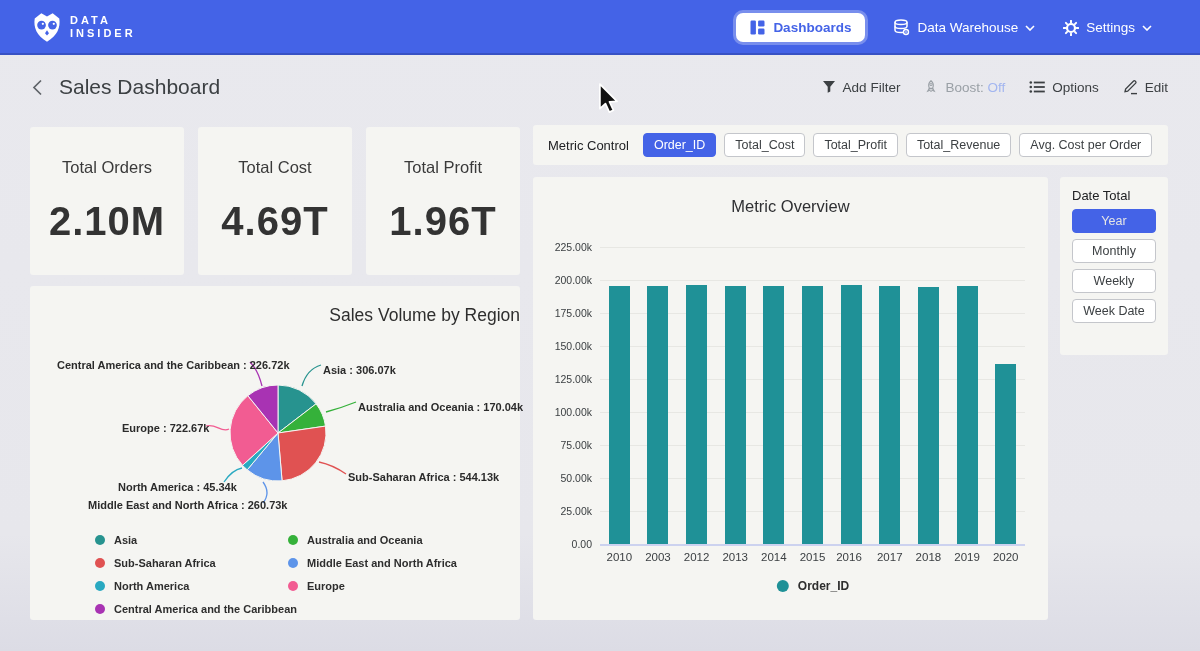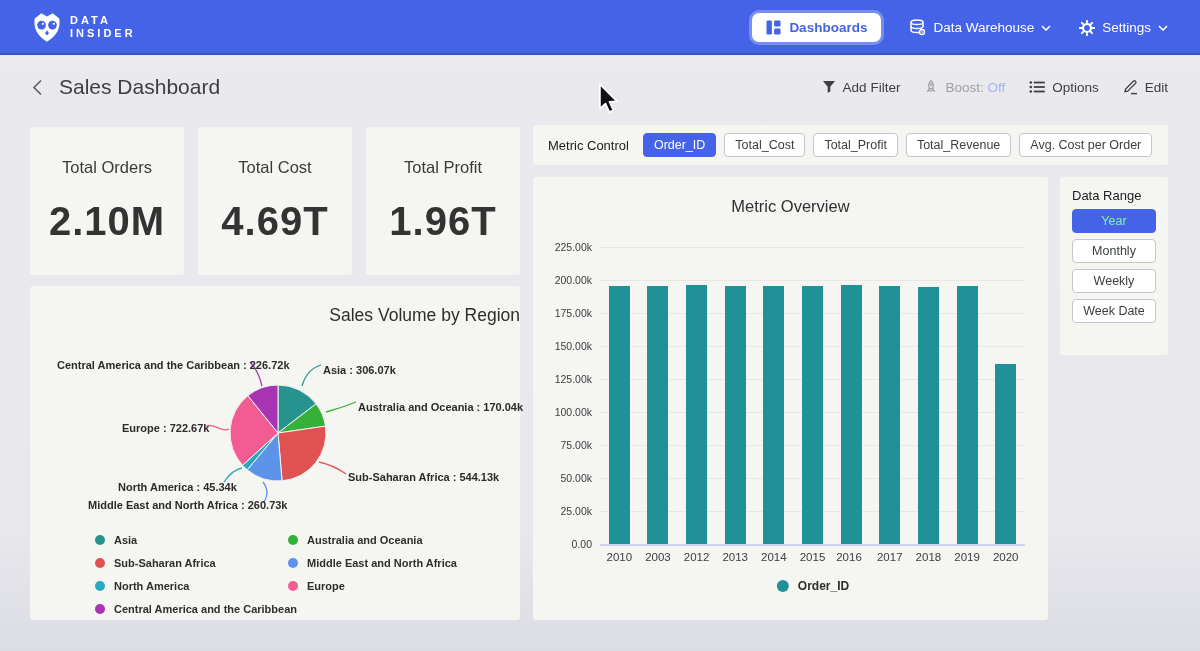--- a/index.html
+++ b/index.html
@@ -8,21 +8,21 @@
     font-family:"Liberation Sans","DejaVu Sans",sans-serif;
     background:linear-gradient(180deg,#e9e9ee 0%,#e7e7ec 82%,#dcdce5 100%);
     position:relative; overflow:hidden; color:#3c4043;
   }
   
   .nav { position:absolute; left:0; top:0; width:1200px; height:55px; background:#4463e7;
          box-shadow:inset 0 -2px 0 rgba(20,30,90,.25); }
   .logo { position:absolute; left:30px; top:10px; }
   .brand { position:absolute; left:70px; top:14px; color:#fff; font-size:11px; font-weight:bold;
            letter-spacing:3px; line-height:13px; }
-  .nav-right { position:absolute; right:32px; top:0; height:55px; display:flex; align-items:center; gap:28px; }
+  .nav-right { position:absolute; right:48px; top:0; height:55px; display:flex; align-items:center; gap:28px; }
   .nav-pill { display:flex; align-items:center; gap:8px; background:#fff; color:#4463e7;
               font-size:13.5px; font-weight:bold; padding:7px 14px; border:none; border-radius:7px;
               box-shadow:0 0 0 3px rgba(255,255,255,.28); cursor:pointer; }
   .nav-item { display:flex; align-items:center; gap:7px; color:#fff; font-size:13.5px; font-weight:500; cursor:pointer; }
   
   .page-header { position:absolute; left:0; top:55px; width:1200px; height:64px;
                  display:flex; align-items:center; padding:10px 32px; }
   .back-btn { display:flex; align-items:center; cursor:pointer; }
   .page-title { margin-left:16px; font-size:21px; color:#3c4043; font-weight:500; }
   .header-actions { margin-left:auto; display:flex; align-items:center; gap:24px; font-size:13.5px; color:#3c4043; }
@@ -73,21 +73,21 @@
   .bar-legend { position:absolute; left:280px; top:402px; transform:translateX(-50%);
                 display:flex; align-items:center; gap:9px; cursor:pointer; }
   .bar-legend-dot { width:12px; height:12px; border-radius:50%; }
   .bar-legend-label { font-size:12px; font-weight:bold; color:#2e2e2e; }
   
   .date-card { left:1060px; top:177px; width:108px; height:178px; padding:11px 12px; }
   .date-label { font-size:13px; color:#202124; margin-bottom:2px; }
   .dbtn { display:block; width:84px; height:24px; margin-top:6px; border-radius:4px;
           border:1px solid #c4c6cb; background:#fff; color:#3c4043; font-size:12.5px;
           font-family:inherit; cursor:pointer; }
-  .dbtn.sel { background:#4463e7; border-color:#4463e7; color:#86efac; }
+  .dbtn.sel { background:#4463e7; border-color:#4463e7; color:#e5e5e5; }
   
   .cursor { position:absolute; left:597px; top:83px; z-index:50; pointer-events:none; }
   svg { display:block; }
 </style>
 </head>
 <body>
 
 <div class="nav">
   <div class="logo">
     <svg width="34" height="34" viewBox="0 0 36 36">
@@ -351,21 +351,21 @@
     <div class="ytick" style="top: 268px; position: absolute;">75.00k</div>
     <div class="ytick" style="top: 235px; position: absolute;">100.00k</div>
     <div class="ytick" style="top: 202px; position: absolute;">125.00k</div>
     <div class="ytick" style="top: 169px; position: absolute;">150.00k</div>
     <div class="ytick" style="top: 136px; position: absolute;">175.00k</div>
     <div class="ytick" style="top: 103px; position: absolute;">200.00k</div>
     <div class="ytick" style="top: 70px; position: absolute;">225.00k</div>
   </div>
 
 <div class="card date-card">
-  <div class="date-label">Data Range</div>
+  <div class="date-label">Date Total</div>
   <div>
       <button class="dbtn sel">Year</button>
       <button class="dbtn">Monthly</button>
       <button class="dbtn">Weekly</button>
       <button class="dbtn">Week Date</button>
     </div>
 </div>
 
 <div class="cursor">
   <svg width="24" height="30" viewBox="0 0 19 28">

